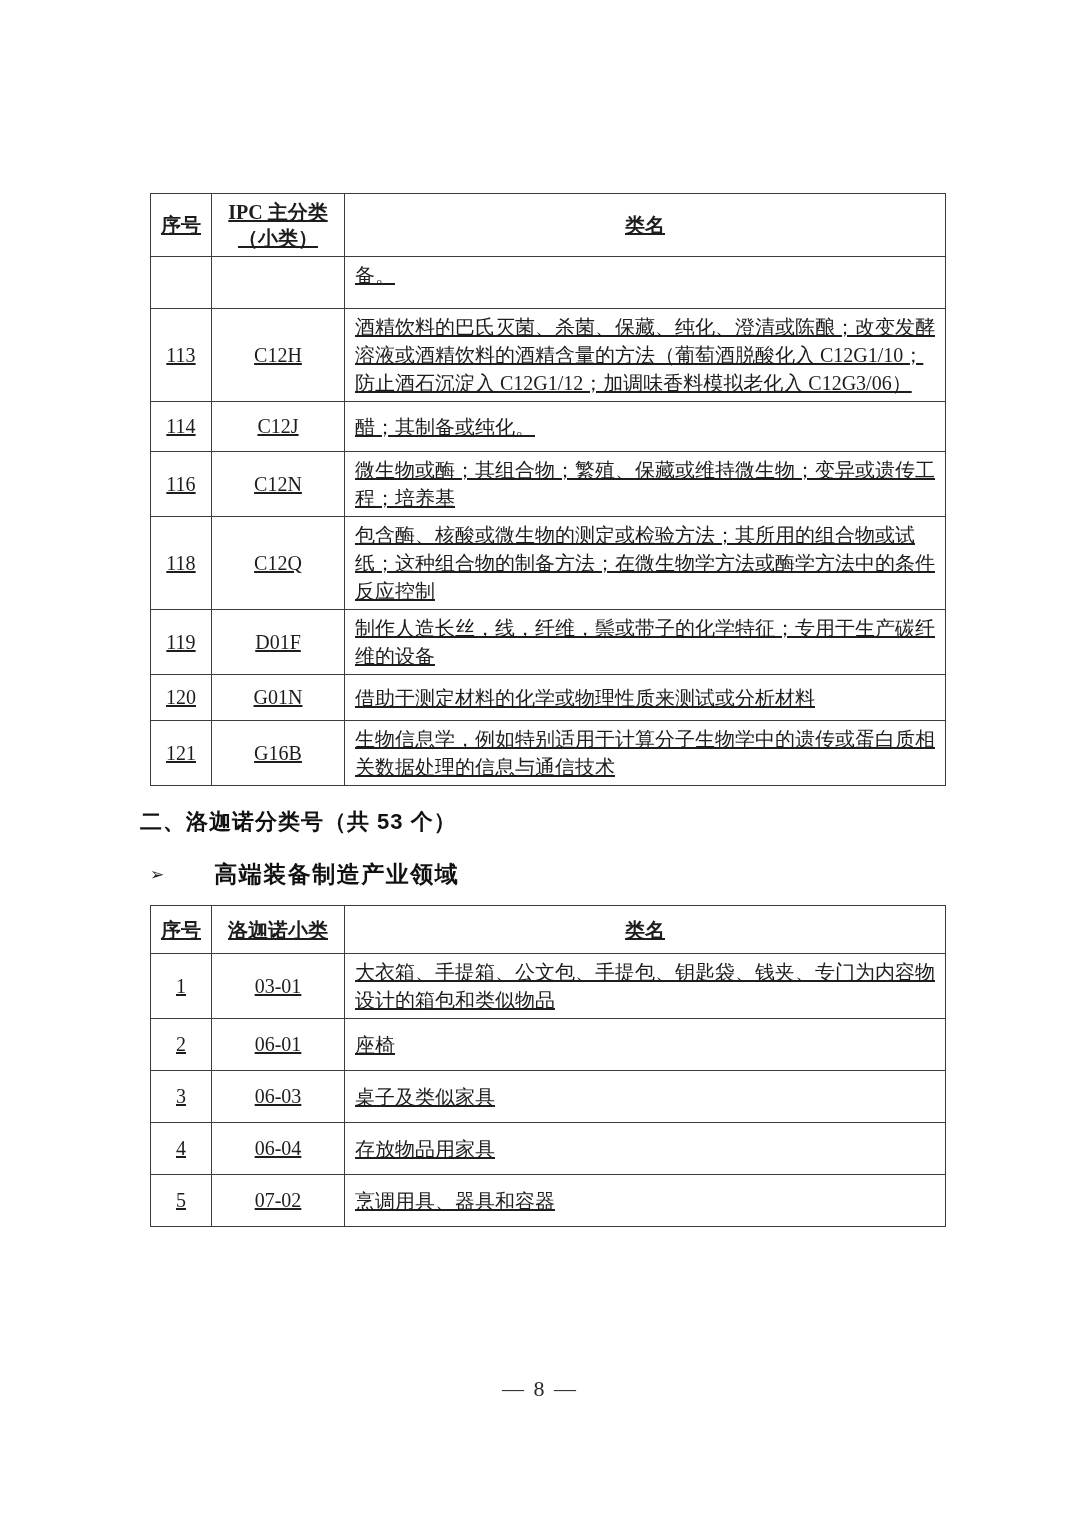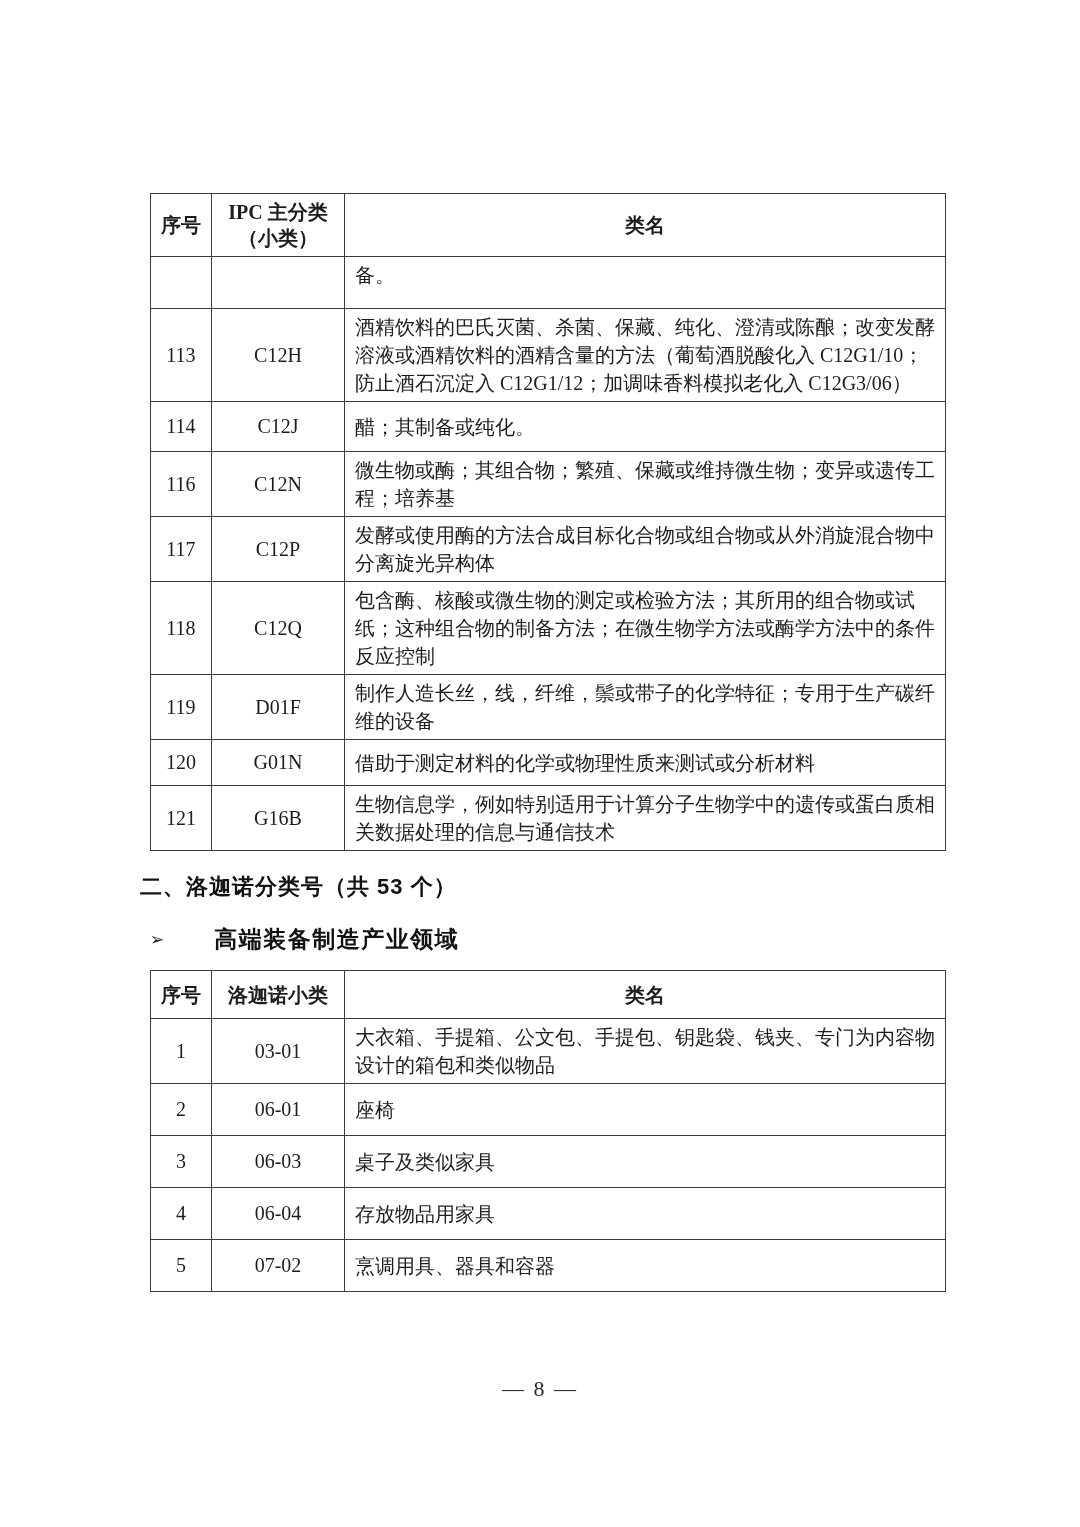--- a/index.html
+++ b/index.html
@@ -15,20 +15,21 @@
     background: #ffffff;
     padding: 193px 135px 0 150px;
     overflow: hidden;
   }
   table.doc-table {
     border-collapse: collapse;
     width: 795px;
     table-layout: fixed;
     font-size: 20px;
     color: #1d1d1d;
+    text-decoration: underline;
   }
   table.doc-table th,
   table.doc-table td {
     border: 1.6px solid #3c3c3c;
     vertical-align: middle;
   }
   table.doc-table th {
     font-weight: bold;
     text-align: center;
     padding: 5px 4px;
@@ -127,25 +128,20 @@
         <td class="cell-no">114</td>
         <td class="cell-code">C12J</td>
         <td class="cell-name">醋；其制备或纯化。</td>
       </tr>
       <tr>
         <td class="cell-no">116</td>
         <td class="cell-code">C12N</td>
         <td class="cell-name">微生物或酶；其组合物；繁殖、保藏或维持微生物；变异或遗传工程；培养基</td>
       </tr>
       <tr>
-        <td class="cell-no">117</td>
-        <td class="cell-code">C12P</td>
-        <td class="cell-name">发酵或使用酶的方法合成目标化合物或组合物或从外消旋混合物中分离旋光异构体</td>
-      </tr>
-      <tr>
         <td class="cell-no">118</td>
         <td class="cell-code">C12Q</td>
         <td class="cell-name">包含酶、核酸或微生物的测定或检验方法；其所用的组合物或试纸；这种组合物的制备方法；在微生物学方法或酶学方法中的条件反应控制</td>
       </tr>
       <tr>
         <td class="cell-no">119</td>
         <td class="cell-code">D01F</td>
         <td class="cell-name">制作人造长丝，线，纤维，鬃或带子的化学特征；专用于生产碳纤维的设备</td>
       </tr>
       <tr class="h46">

